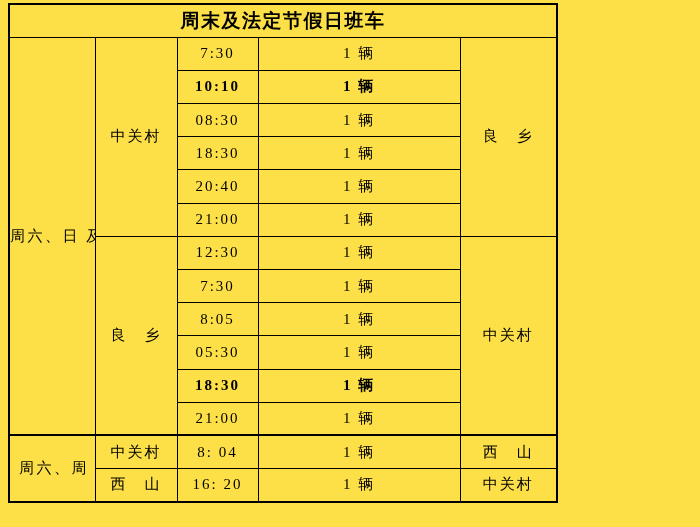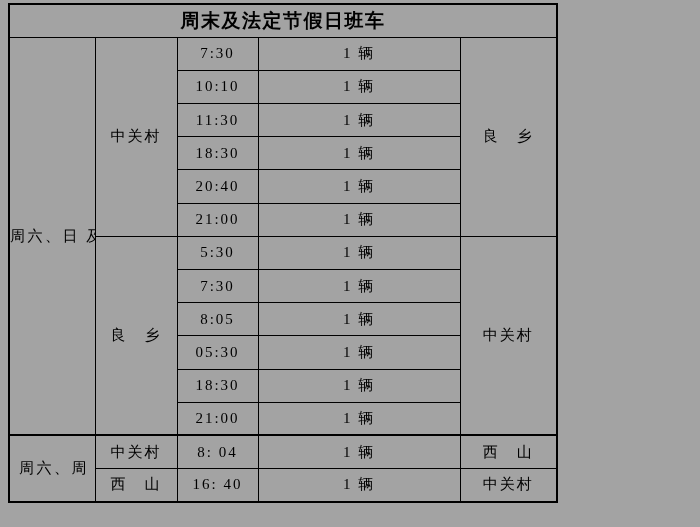--- a/index.html
+++ b/index.html
@@ -4,21 +4,21 @@
 <style>
   * { margin: 0; padding: 0; box-sizing: border-box; }
   html, body { background: #ffffff; }
   body {
     width: 700px; height: 527px;
     font-family: "Liberation Serif", "DejaVu Serif", serif;
     color: #000000;
     position: relative;
     overflow: hidden;
   }
-  .page { position: absolute; left: 0; top: 0; width: 700px; height: 527px; background: #a3a3a3; }
+  .page { position: absolute; left: 0; top: 0; width: 700px; height: 527px; background: #fde047; }
 
   table.schedule {
     position: absolute;
     left: 8px; top: 3px;
     border-collapse: collapse;
     table-layout: fixed;
     width: 548px;
     border: 2px solid #000;
     font-size: 15px;
     letter-spacing: 2px;
@@ -41,21 +41,21 @@
   td.day-cell {
     white-space: pre-line;
     line-height: 31px;
     letter-spacing: 2.5px;
   }
   td.day-cell.left-align {
     text-align: left;
     padding-left: 9px;
   }
   tr.section-start td { border-top: 2px solid #000; }
-  .b { font-weight: normal; }
+  .b { font-weight: bold; }
 </style>
 </head>
 <body>
 
 <div class="page">
   <table class="schedule">
     <colgroup>
       <col style="width:86px">
       <col style="width:82px">
       <col style="width:81px">
@@ -74,39 +74,39 @@
         <td rowspan="6">中关村</td>
         <td>7:30</td>
         <td>1 辆</td>
         <td rowspan="6">良　乡</td>
       </tr>
       <tr>
         <td class="b">10:10</td>
         <td class="b">1 辆</td>
       </tr>
       <tr>
-        <td>11:30</td>
+        <td>08:30</td>
         <td>1 辆</td>
       </tr>
       <tr>
         <td>18:30</td>
         <td>1 辆</td>
       </tr>
       <tr>
         <td>20:40</td>
         <td>1 辆</td>
       </tr>
       <tr>
         <td>21:00</td>
         <td>1 辆</td>
       </tr>
 
       <tr>
         <td rowspan="6">良　乡</td>
-        <td>5:30</td>
+        <td>12:30</td>
         <td>1 辆</td>
         <td rowspan="6">中关村</td>
       </tr>
       <tr>
         <td>7:30</td>
         <td>1 辆</td>
       </tr>
       <tr>
         <td>8:05</td>
         <td>1 辆</td>
@@ -127,19 +127,19 @@
       <tr class="section-start">
         <td class="day-cell left-align" rowspan="2">周六、周
 日</td>
         <td>中关村</td>
         <td>8: 04</td>
         <td>1 辆</td>
         <td>西　山</td>
       </tr>
       <tr>
         <td>西　山</td>
-        <td>16: 40</td>
+        <td>16: 20</td>
         <td>1 辆</td>
         <td>中关村</td>
       </tr>
     </tbody>
   </table>
 </div>
 
 </body></html>

